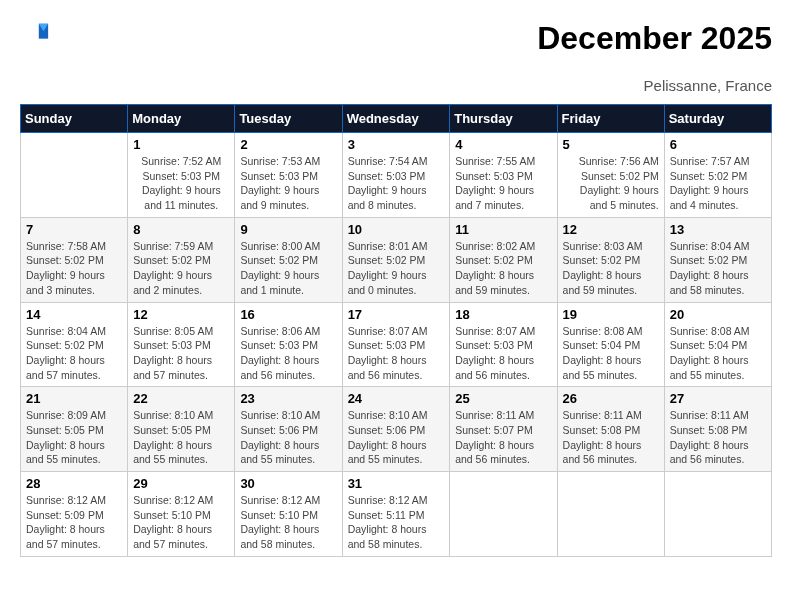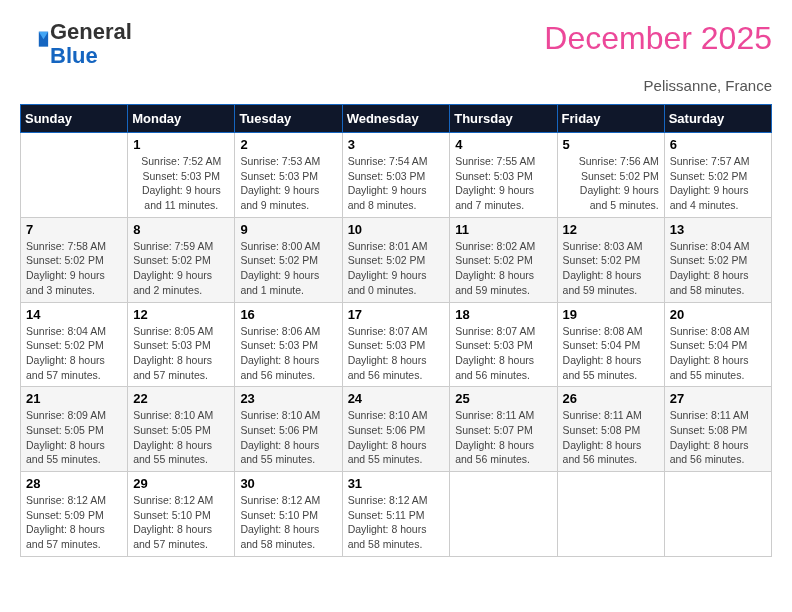--- a/index.html
+++ b/index.html
@@ -30,22 +30,22 @@
     .logo-icon {
       width: 28px;
       height: 28px;
       margin-left: 2px;
     }
     .title-block {
       text-align: right;
     }
     .month-title {
       font-size: 32px;
-      font-weight: normal;
-      color: #ec4899;
+      font-weight: bold;
+      color: #000000;
       text-align: center;
     }
     .location {
       font-size: 15px;
       color: #555;
       margin-top: 20px;
     }
     .calendar {
       width: 100%;
       border-collapse: collapse;
@@ -87,24 +87,20 @@
 </head>
 <body>
 
 <div class="header">
   <div class="logo">
     <div>
       <svg class="logo-icon" viewBox="0 0 30 30">
         <polygon points="18,4 28,4 28,20 18,20" fill="#1565c0"></polygon>
         <polygon points="18,4 28,4 23,12" fill="#42a5f5"></polygon>
       </svg>
-    </div>
-    <div class="logo-text">
-      <span class="logo-general">General</span><br>
-      <span class="logo-blue">Blue</span>
     </div>
   </div>
   <div class="title-block">
     <div class="month-title">December 2025</div>
     <div class="location">Pelissanne, France</div>
   </div>
 </div>
 
 <table class="calendar">
   <thead>

